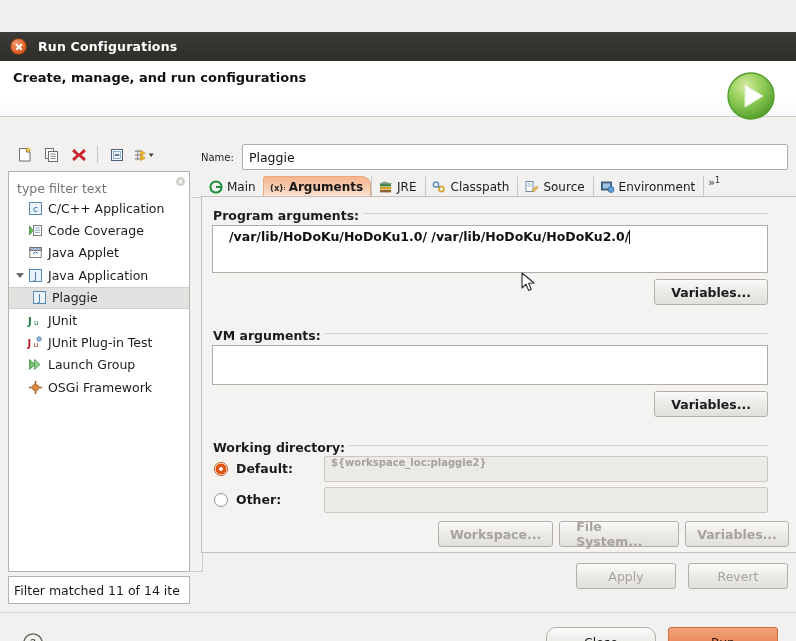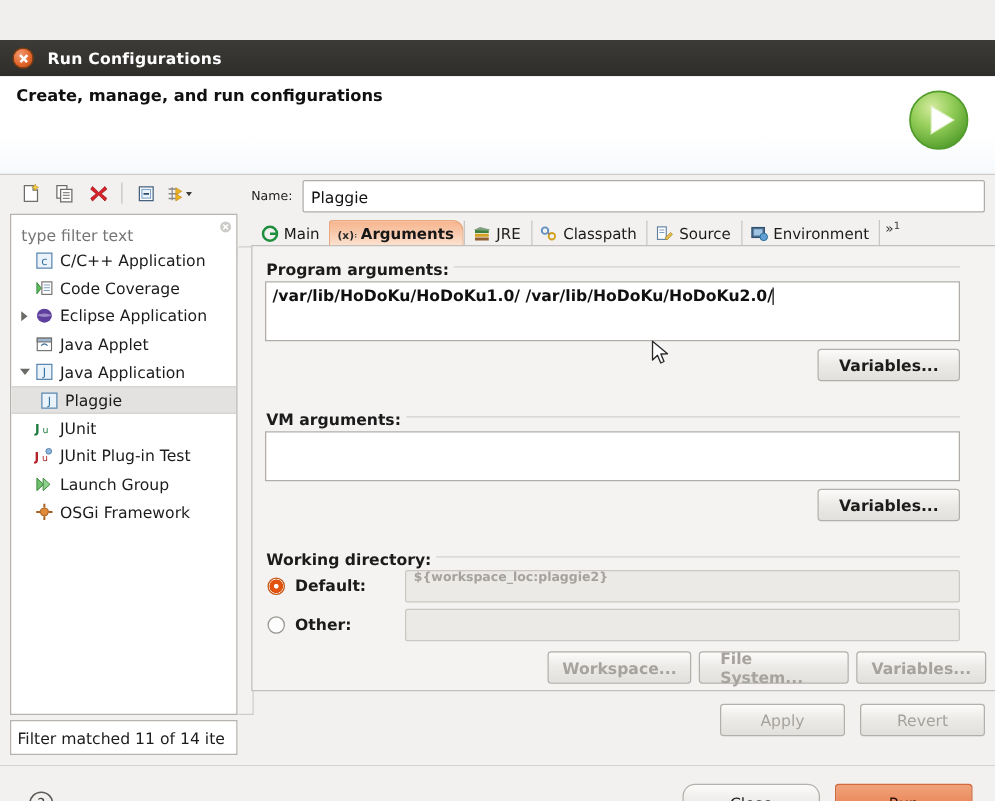--- a/index.html
+++ b/index.html
@@ -38,21 +38,21 @@
   }
   .close-btn::before { transform: rotate(45deg); }
   .close-btn::after  { transform: rotate(-45deg); }
   .title-text {
     color: #ffffff; font-size: 12.5px; font-weight: bold;
     margin-left: 11px; letter-spacing: .2px;
   }
 
   
   .header {
-    position: absolute; left: 0; top: 29px; width: 796px; height: 79px;
+    position: absolute; left: 0; top: 29px; width: 796px; height: 56px;
     background: linear-gradient(to bottom, #ffffff 0%, #ffffff 60%, #f6f9fc 100%);
     border-bottom: 1px solid #cfcdc9;
   }
   .header-title {
     position: absolute; left: 13px; top: 9px;
     font-size: 13px; font-weight: bold; color: #101010;
   }
   .header-sub {
     position: absolute; left: 15px; top: 34px;
     font-size: 12.5px; color: #1a1a1a;
@@ -205,21 +205,21 @@
   }
   .group-line {
     position: absolute; left: 0; right: 0; top: 8px; height: 1px;
     background: #d4d2ce; z-index: 0;
   }
   .group-head { position: relative; height: 17px; }
   .group-head .group-label { position: relative; z-index: 1; padding-left: 1px; }
 
   .textarea-box {
     background: #ffffff; border: 1px solid #b0ada8;
-    font-size: 12.5px; color: #111; padding: 3px 5px;
+    font-size: 12.5px; color: #111; padding: 3px 16px;
     overflow: hidden; position: relative;
   }
   .caret {
     display: inline-block; width: 1px; height: 14px;
     background: #111; vertical-align: -3px;
   }
   .btn {
     height: 26px; min-width: 76px;
     background: linear-gradient(to bottom, #fbfbfa 0%, #eceae7 50%, #e2e0dc 100%);
     border: 1px solid #b3b0ab; border-radius: 3px;
@@ -368,32 +368,20 @@
             <path d="M1.5 3 L1.5 12 L5 7.5 Z" fill="#5fbf5f" stroke="#2f7f2f" stroke-width=".7"></path>
             <rect x="5.5" y="2.5" width="8" height="10" fill="#ffffff" stroke="#6f6d69" stroke-width=".9"></rect>
             <line x1="7" y1="5" x2="12" y2="5" stroke="#7d9fc1" stroke-width=".9"></line>
             <line x1="7" y1="7.2" x2="12" y2="7.2" stroke="#7d9fc1" stroke-width=".9"></line>
             <line x1="7" y1="9.4" x2="12" y2="9.4" stroke="#7d9fc1" stroke-width=".9"></line>
           </svg>
         </span>
         <span>Code Coverage</span>
       </div>
 
-      <div class="tree-row">
-        <span class="twisty">
-            <span class="tri-right"></span>
-          </span>
-        <span class="t-icon">
-          <svg width="15" height="15" viewBox="0 0 15 15">
-            <ellipse cx="7.5" cy="7.5" rx="6" ry="5.6" fill="#5f3f9e"></ellipse>
-            <path d="M1.6 7.2 q5.9 -3 11.8 0 q-5.9 2.6 -11.8 0 z" fill="#9d8ac6"></path>
-          </svg>
-        </span>
-        <span>Eclipse Application</span>
-      </div>
 
       <div class="tree-row">
         <span class="twisty none"></span>
         <span class="t-icon">
           <svg width="15" height="15" viewBox="0 0 15 15">
             <rect x="1.8" y="2.5" width="11.4" height="10" fill="#ffffff" stroke="#6f6d69" stroke-width=".9"></rect>
             <rect x="1.8" y="2.5" width="11.4" height="3" fill="#9fb9d4" stroke="#6f6d69" stroke-width=".9"></rect>
             <path d="M5 8.5 q2.5 -3 5 0" stroke="#3f6f9e" stroke-width="1" fill="none"></path>
           </svg>
         </span>

